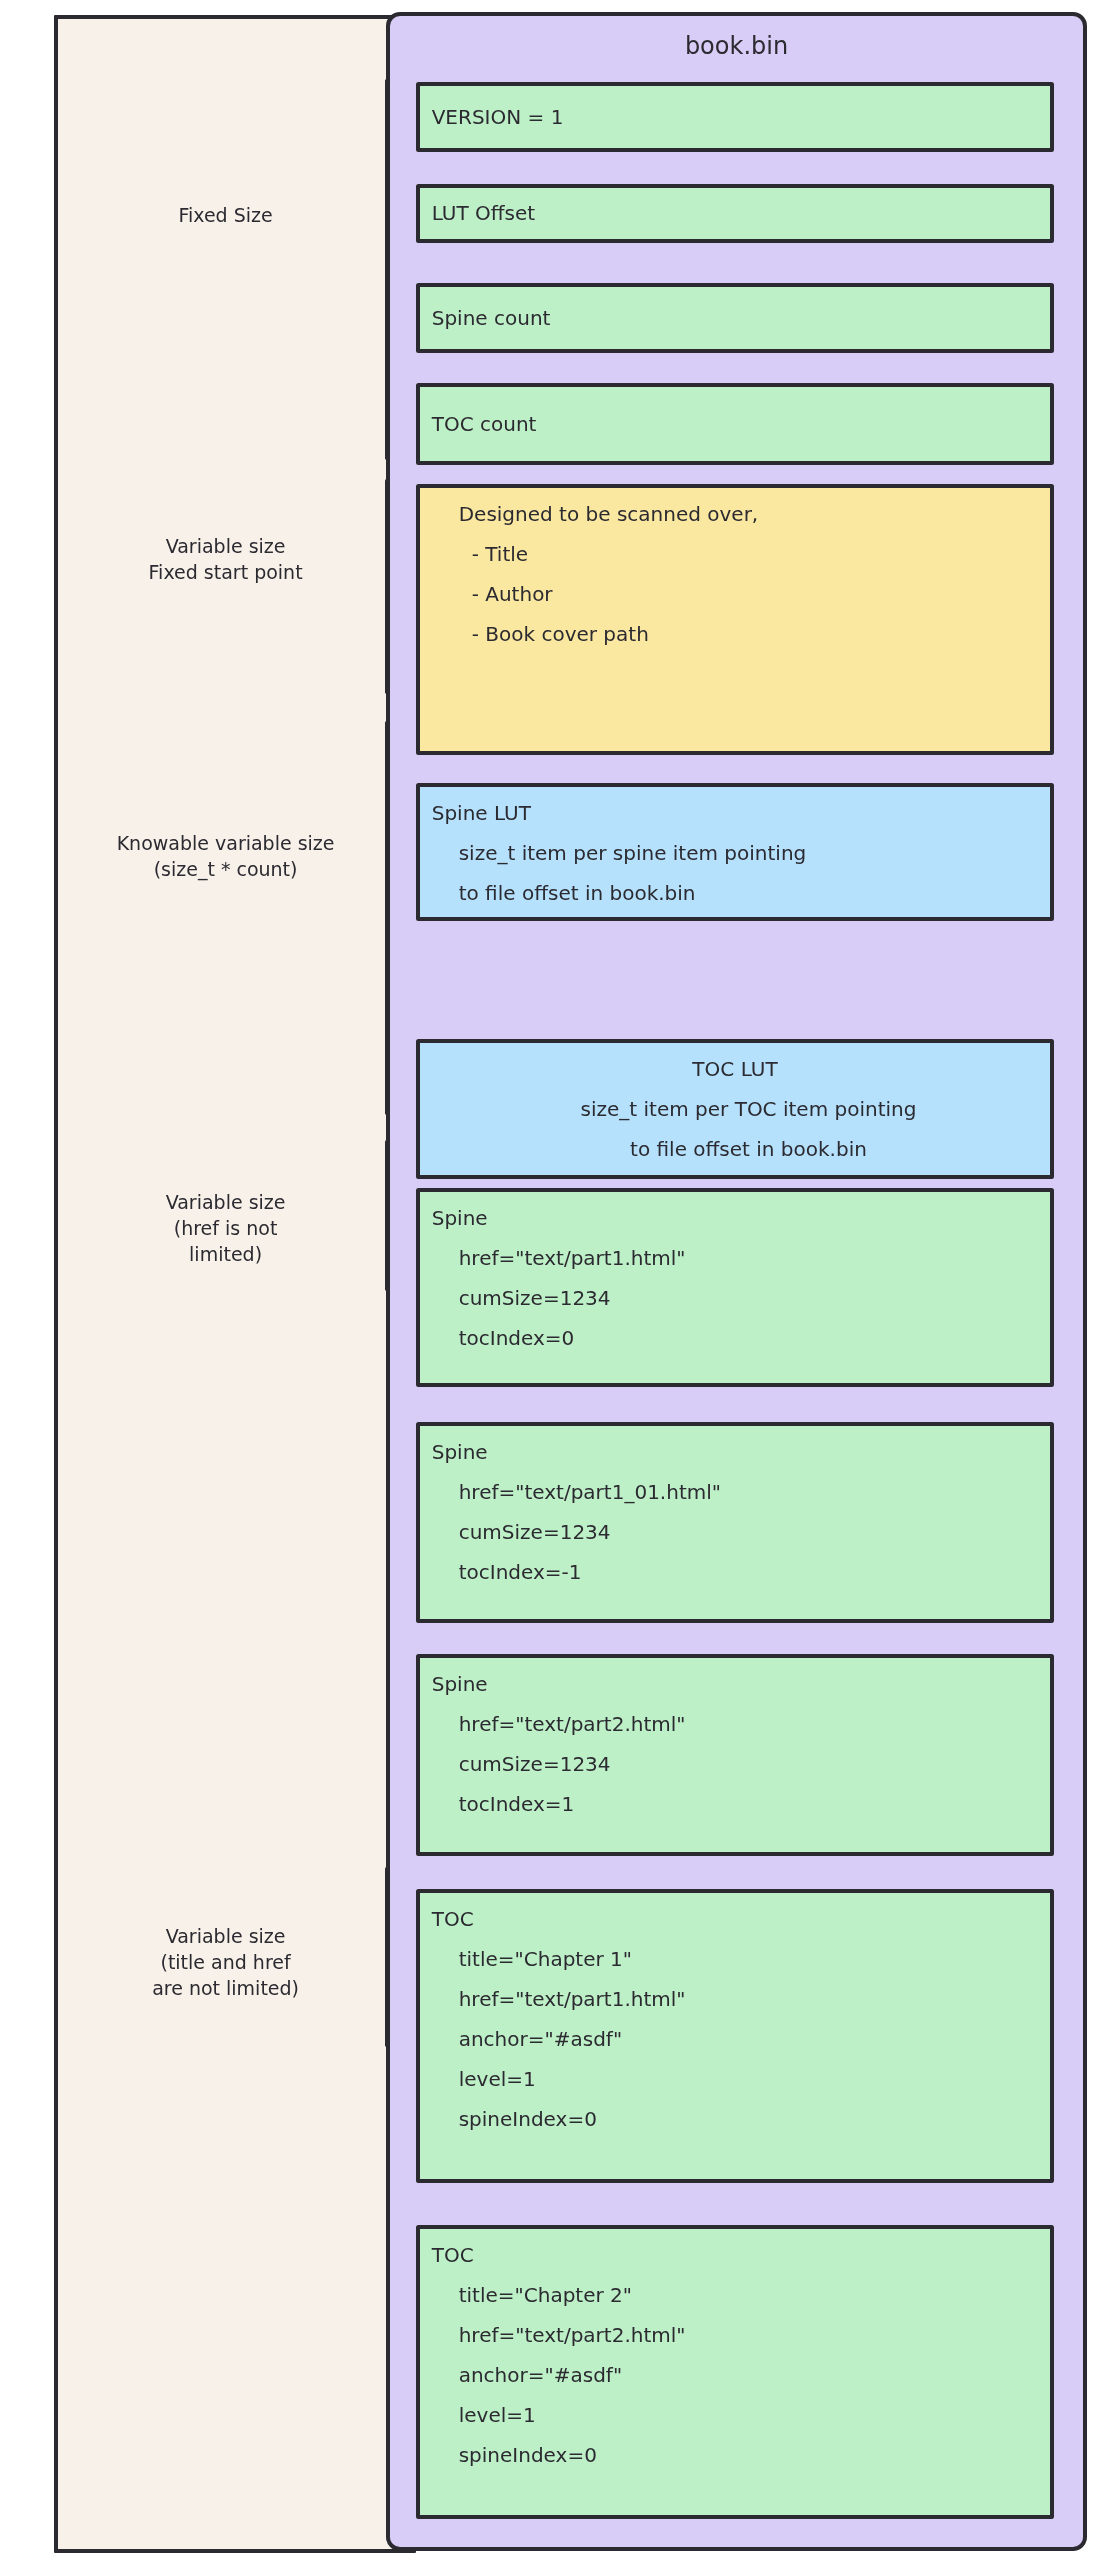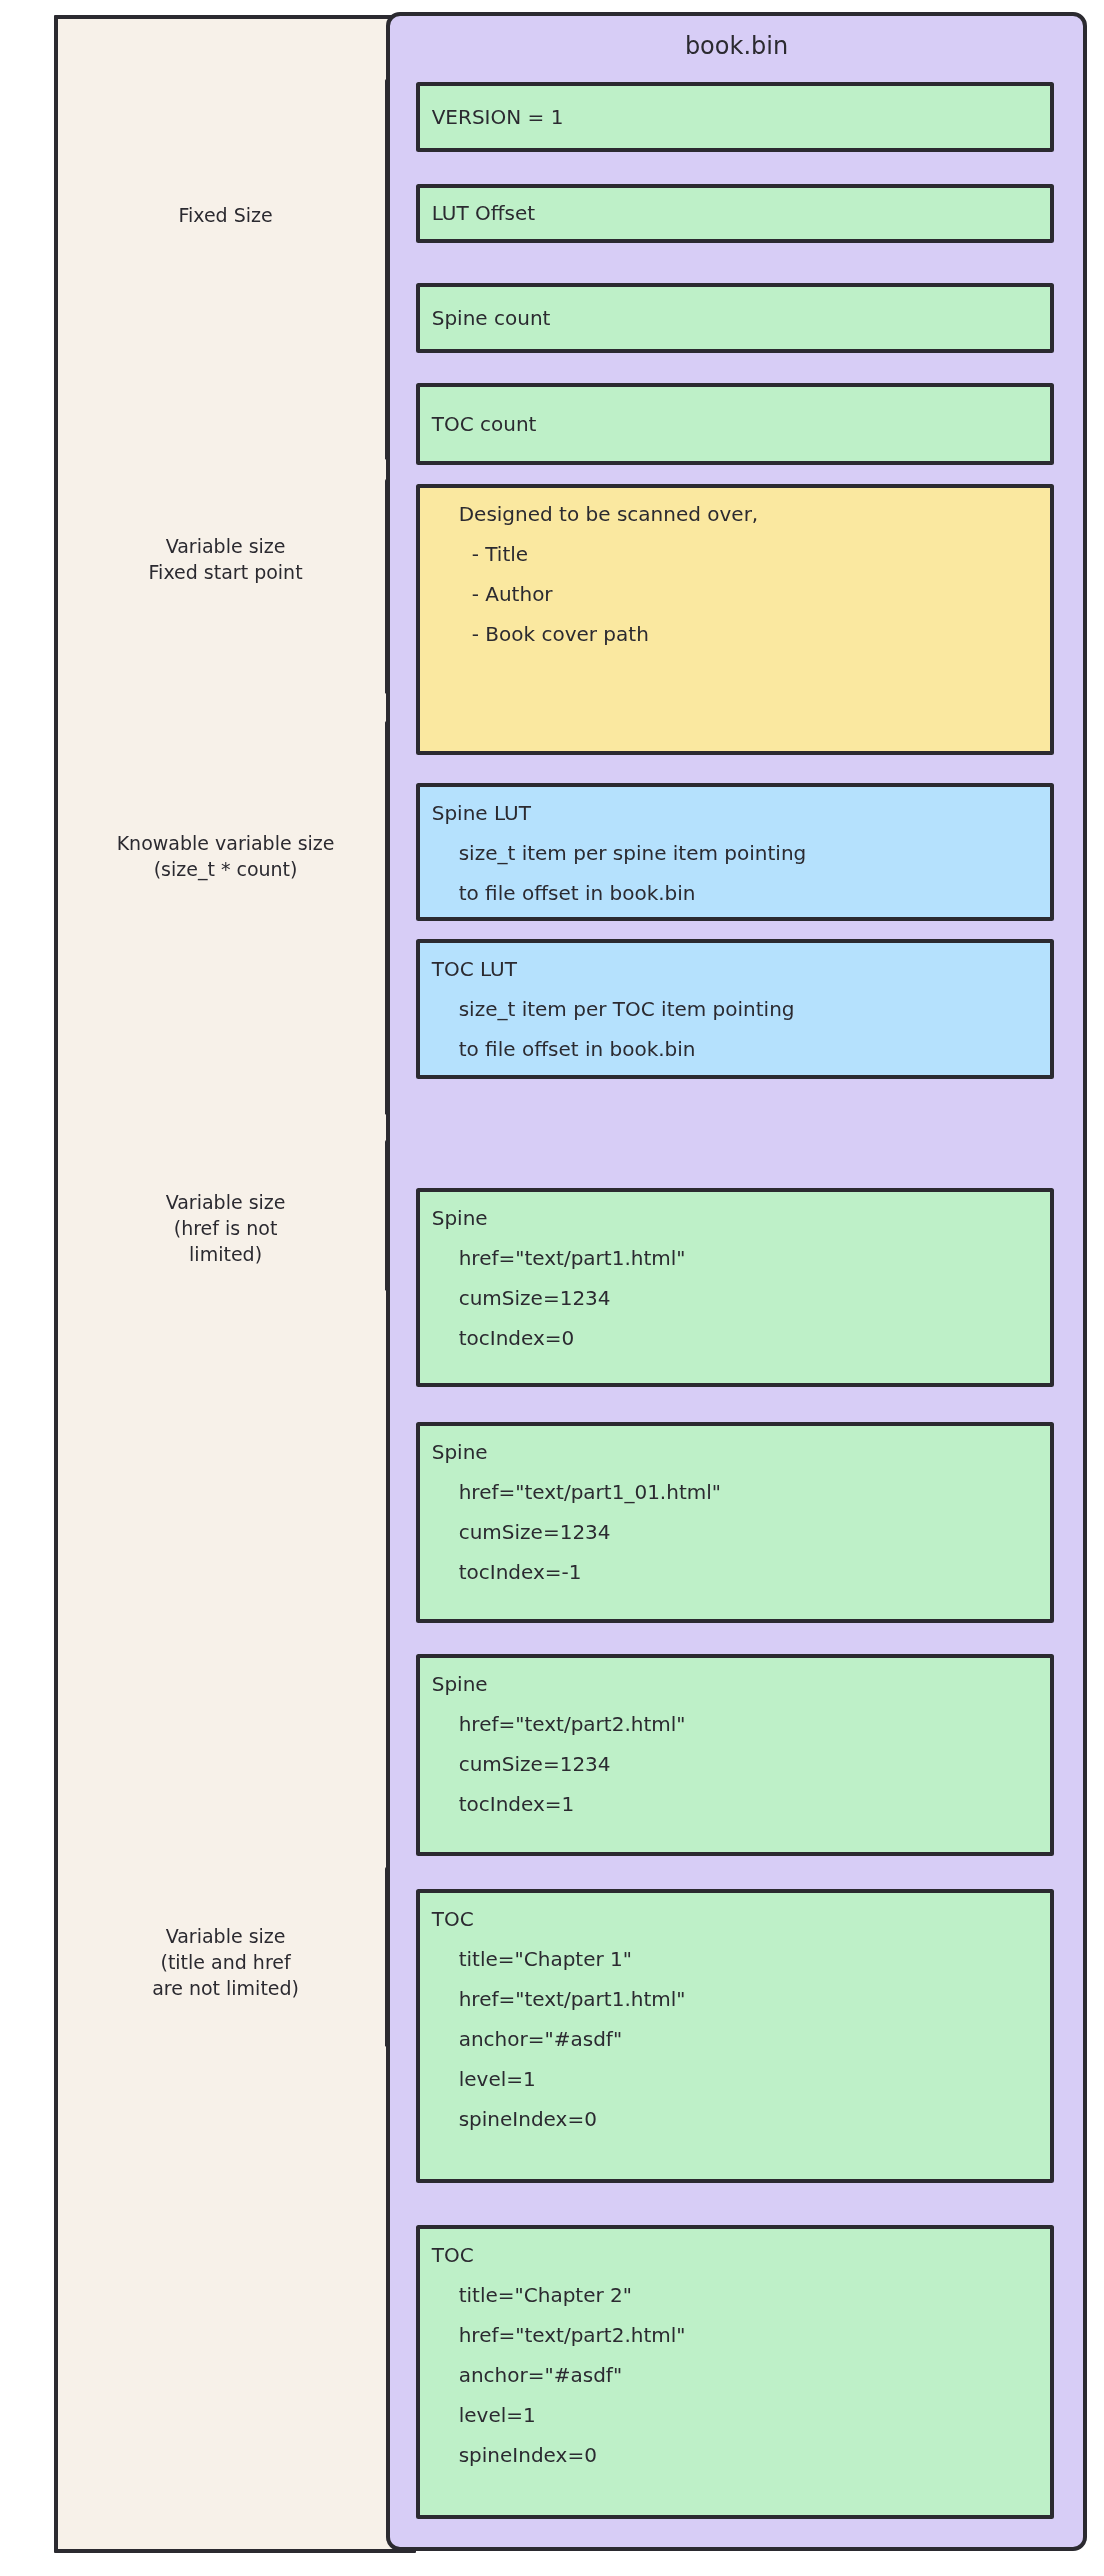--- a/index.html
+++ b/index.html
@@ -128,21 +128,21 @@
         <div class="line indent-1">Designed to be scanned over,</div>
         <div class="line indent-2">- Title</div>
         <div class="line indent-2">- Author</div>
         <div class="line indent-2">- Book cover path</div>
       </div>
       <div class="box blue multi" style="top: 767px; height: 138px;">
         <div class="line indent-0">Spine LUT</div>
         <div class="line indent-1">size_t item per spine item pointing</div>
         <div class="line indent-1">to file offset in book.bin</div>
       </div>
-      <div class="box blue multi" style="top: 923px; height: 140px;">
+      <div class="box blue multi" style="top: 1023px; height: 140px; text-align: center;">
         <div class="line indent-0">TOC LUT</div>
         <div class="line indent-1">size_t item per TOC item pointing</div>
         <div class="line indent-1">to file offset in book.bin</div>
       </div>
       <div class="box green multi" style="top: 1172px; height: 199px;">
         <div class="line indent-0">Spine</div>
         <div class="line indent-1">href="text/part1.html"</div>
         <div class="line indent-1">cumSize=1234</div>
         <div class="line indent-1">tocIndex=0</div>
       </div>

